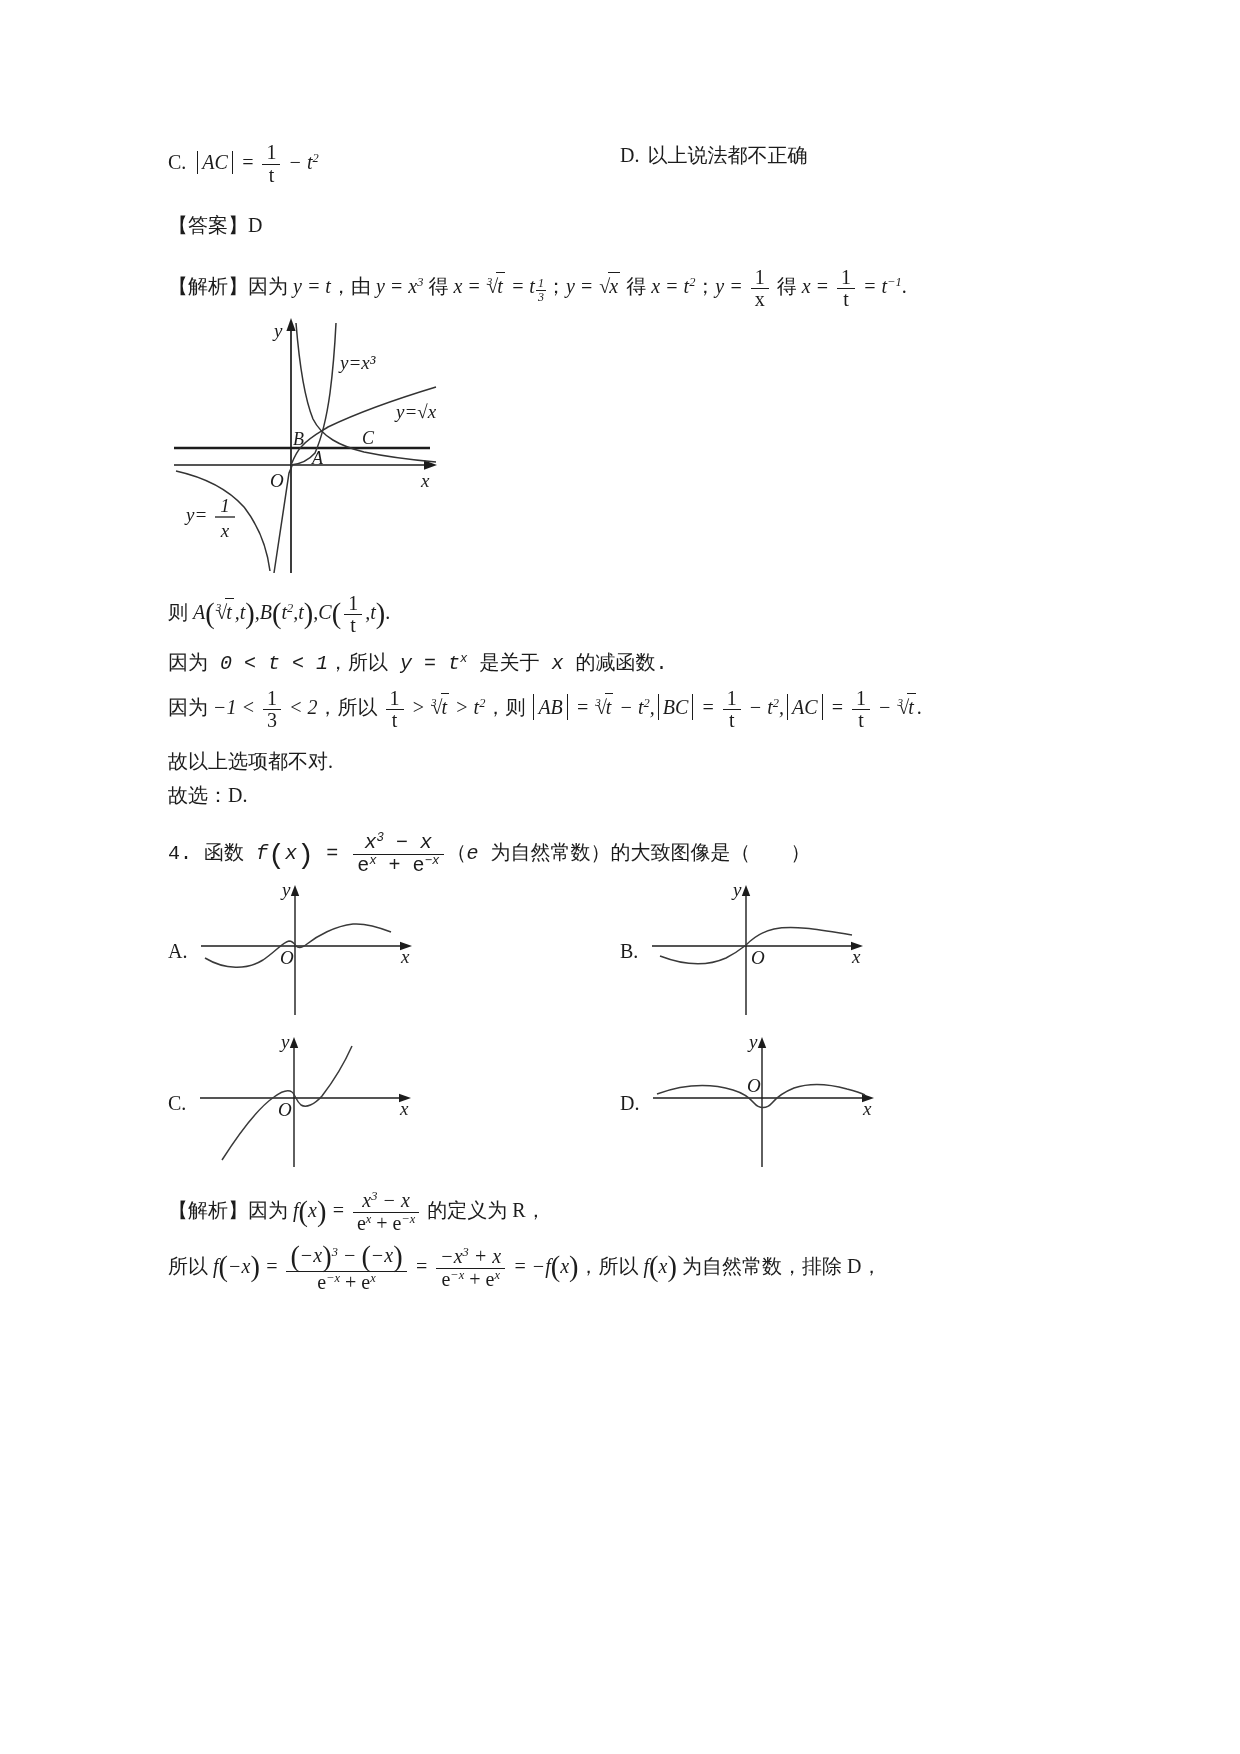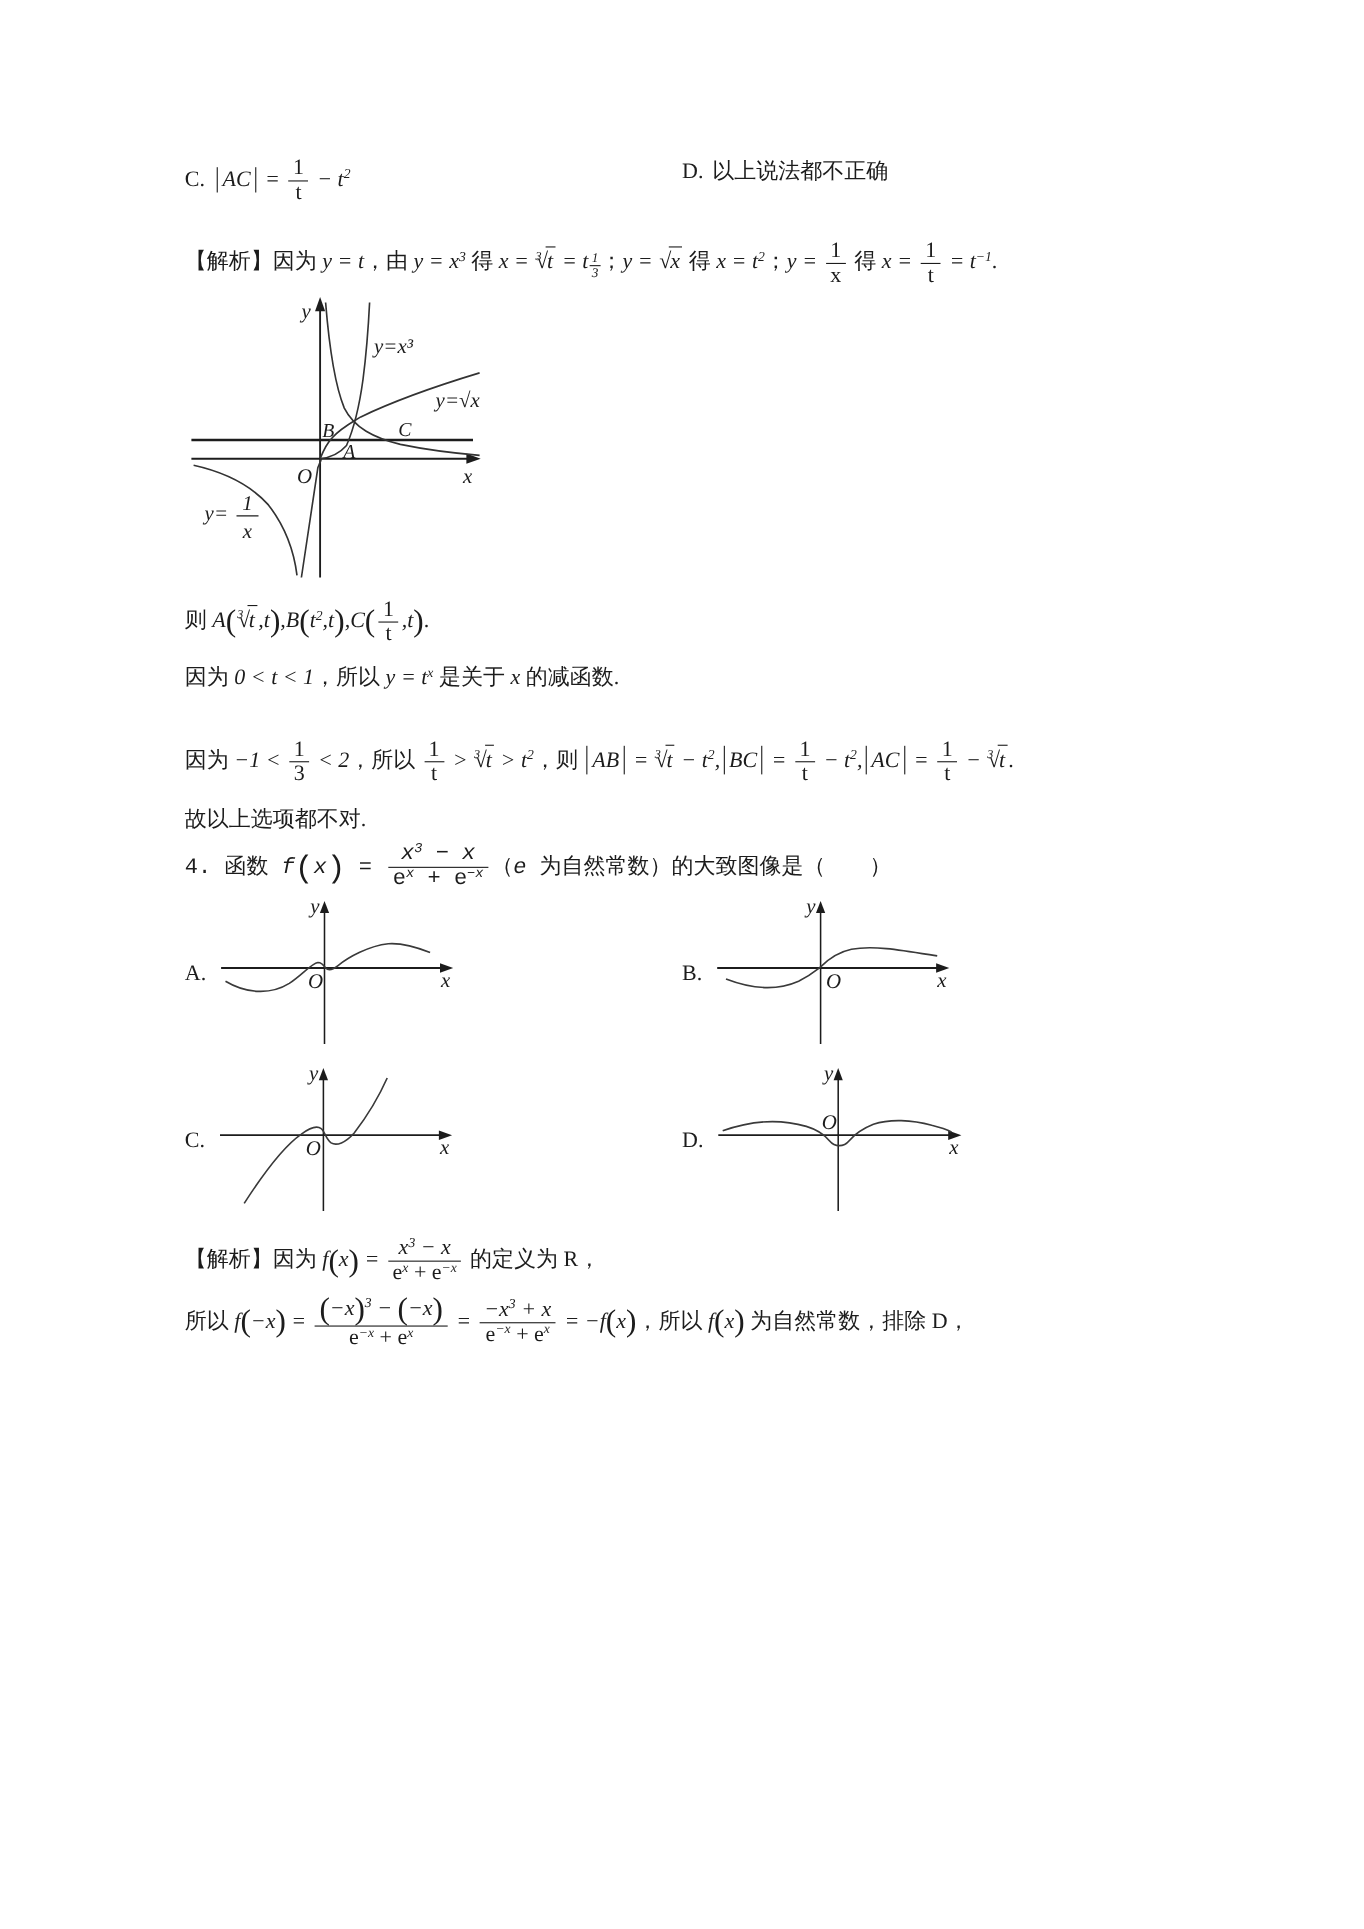--- a/index.html
+++ b/index.html
@@ -53,20 +53,21 @@
         <span class="opt-letter">C.</span><span><span class="mabs"><span class="mi">AC</span></span><span class="mi"> = </span><span class="mfrac">
               <span class="num"><span class="mr">1</span></span>
               <span class="den"><span class="mr">t</span></span>
             </span><span class="mi"> − t</span><sup class="msup">2</sup></span>
       </div>
       <div>
         <span class="opt-letter">D.</span><span>以上说法都不正确</span>
       </div>
     </div>
 
+    <div class="para" style="margin-bottom:22px;">【答案】D</div>
 
     <div class="para" style="margin-bottom:4px;"><span class="mr">【解析】因为 </span><span class="mi">y = t</span><span class="mr">，由 </span><span class="mi">y = x</span><sup class="msup">3</sup><span class="mr"> 得 </span><span class="mi">x = </span><span class="msqrt"><span class="rootidx">3</span><span class="radsign">√</span><span class="radicand"><span class="mi">t</span></span></span><span class="mi"> = t</span><span class="supfrac">
           <span class="sn">1</span>
           <span class="sd">3</span>
         </span><span class="mr">；</span><span class="mi">y = </span><span class="msqrt"><span class="radsign">√</span><span class="radicand"><span class="mi">x</span></span></span><span class="mr"> 得 </span><span class="mi">x = t</span><sup class="msup">2</sup><span class="mr">；</span><span class="mi">y = </span><span class="mfrac">
           <span class="num"><span class="mr">1</span></span>
           <span class="den"><span class="mr">x</span></span>
         </span><span class="mr"> 得 </span><span class="mi">x = </span><span class="mfrac">
           <span class="num"><span class="mr">1</span></span>
           <span class="den"><span class="mr">t</span></span>
@@ -101,37 +102,38 @@
       <text class="ptlbl" x="125" y="130">B</text>
       <text class="ptlbl" x="144" y="149">A</text>
       <text class="ptlbl" x="194" y="129">C</text>
     </svg>
 
     <div class="para" style="margin-bottom:14px;"><span class="mr">则 </span><span class="mi">A</span><span class="mbig">(</span><span class="msqrt"><span class="rootidx">3</span><span class="radsign">√</span><span class="radicand"><span class="mi">t</span></span></span><span class="mi">,t</span><span class="mbig">)</span><span class="mi">,B</span><span class="mbig">(</span><span class="mi">t</span><sup class="msup">2</sup><span class="mi">,t</span><span class="mbig">)</span><span class="mi">,C</span><span class="mbig">(</span><span class="mfrac">
           <span class="num"><span class="mr">1</span></span>
           <span class="den"><span class="mr">t</span></span>
         </span><span class="mi">,t</span><span class="mbig">)</span><span class="mr">.</span></div>
 
-    <div class="para" style="margin-bottom:36px;"><span class="mr">因为 </span><span class="mi">0 &lt; t &lt; 1</span><span class="mr">，所以 </span><span class="mi">y = t</span><sup class="msup">x</sup><span class="mr"> 是关于 </span><span class="mi">x</span><span class="mr"> 的减函数.</span></div>
+    <div class="para" style="margin-bottom:4px;font-family:Liberation Mono, monospace;"><span class="mr">因为 </span><span class="mi">0 &lt; t &lt; 1</span><span class="mr">，所以 </span><span class="mi">y = t</span><sup class="msup">x</sup><span class="mr"> 是关于 </span><span class="mi">x</span><span class="mr"> 的减函数.</span></div>
 
     <div class="para" style="margin-bottom:16px;"><span class="mr">因为 </span><span class="mi">−1 &lt; </span><span class="mfrac">
           <span class="num"><span class="mr">1</span></span>
           <span class="den"><span class="mr">3</span></span>
         </span><span class="mi"> &lt; 2</span><span class="mr">，所以 </span><span class="mfrac">
           <span class="num"><span class="mr">1</span></span>
           <span class="den"><span class="mr">t</span></span>
         </span><span class="mi"> &gt; </span><span class="msqrt"><span class="rootidx">3</span><span class="radsign">√</span><span class="radicand"><span class="mi">t</span></span></span><span class="mi"> &gt; t</span><sup class="msup">2</sup><span class="mr">，则 </span><span class="mabs"><span class="mi">AB</span></span><span class="mi"> = </span><span class="msqrt"><span class="rootidx">3</span><span class="radsign">√</span><span class="radicand"><span class="mi">t</span></span></span><span class="mi"> − t</span><sup class="msup">2</sup><span class="mi">,</span><span class="mabs"><span class="mi">BC</span></span><span class="mi"> = </span><span class="mfrac">
           <span class="num"><span class="mr">1</span></span>
           <span class="den"><span class="mr">t</span></span>
         </span><span class="mi"> − t</span><sup class="msup">2</sup><span class="mi">,</span><span class="mabs"><span class="mi">AC</span></span><span class="mi"> = </span><span class="mfrac">
           <span class="num"><span class="mr">1</span></span>
           <span class="den"><span class="mr">t</span></span>
         </span><span class="mi"> − </span><span class="msqrt"><span class="rootidx">3</span><span class="radsign">√</span><span class="radicand"><span class="mi">t</span></span></span><span class="mr">.</span></div>
 
     <div class="para" style="margin-bottom:8px;">故以上选项都不对.</div>
+    <div class="para" style="margin-bottom:24px;">故选：D.</div>
 
     <div class="para" style="margin-bottom:6px;font-family:Liberation Mono, monospace;"><span class="mr">4. 函数 </span><span class="mi">f</span><span class="mbig">(</span><span class="mi">x</span><span class="mbig">)</span><span class="mi"> = </span><span class="mfrac">
           <span class="num"><span class="mi">x</span><sup class="msup">3</sup><span class="mi"> − x</span></span>
           <span class="den"><span class="mr">e</span><sup class="msup">x</sup><span class="mr"> + e</span><sup class="msup">−x</sup></span>
         </span><span class="mr">（</span><span class="mi">e</span><span class="mr"> 为自然常数）的大致图像是（　　）</span></div>
 
     <div class="graph-row">
       <div class="gcell">
         <span class="opt-letter">A.</span>
         <svg width="220" height="138" viewBox="0 0 220 138">

